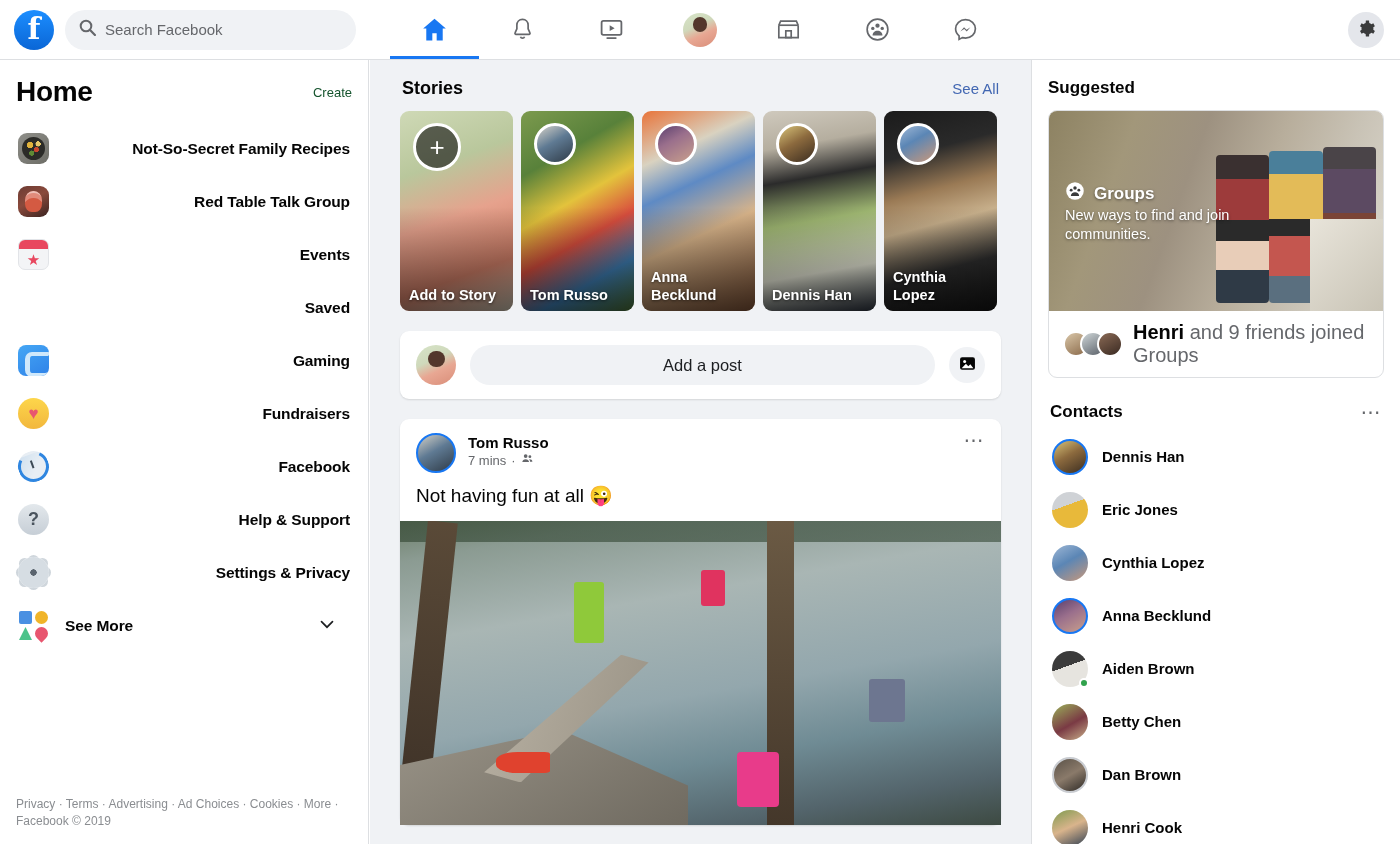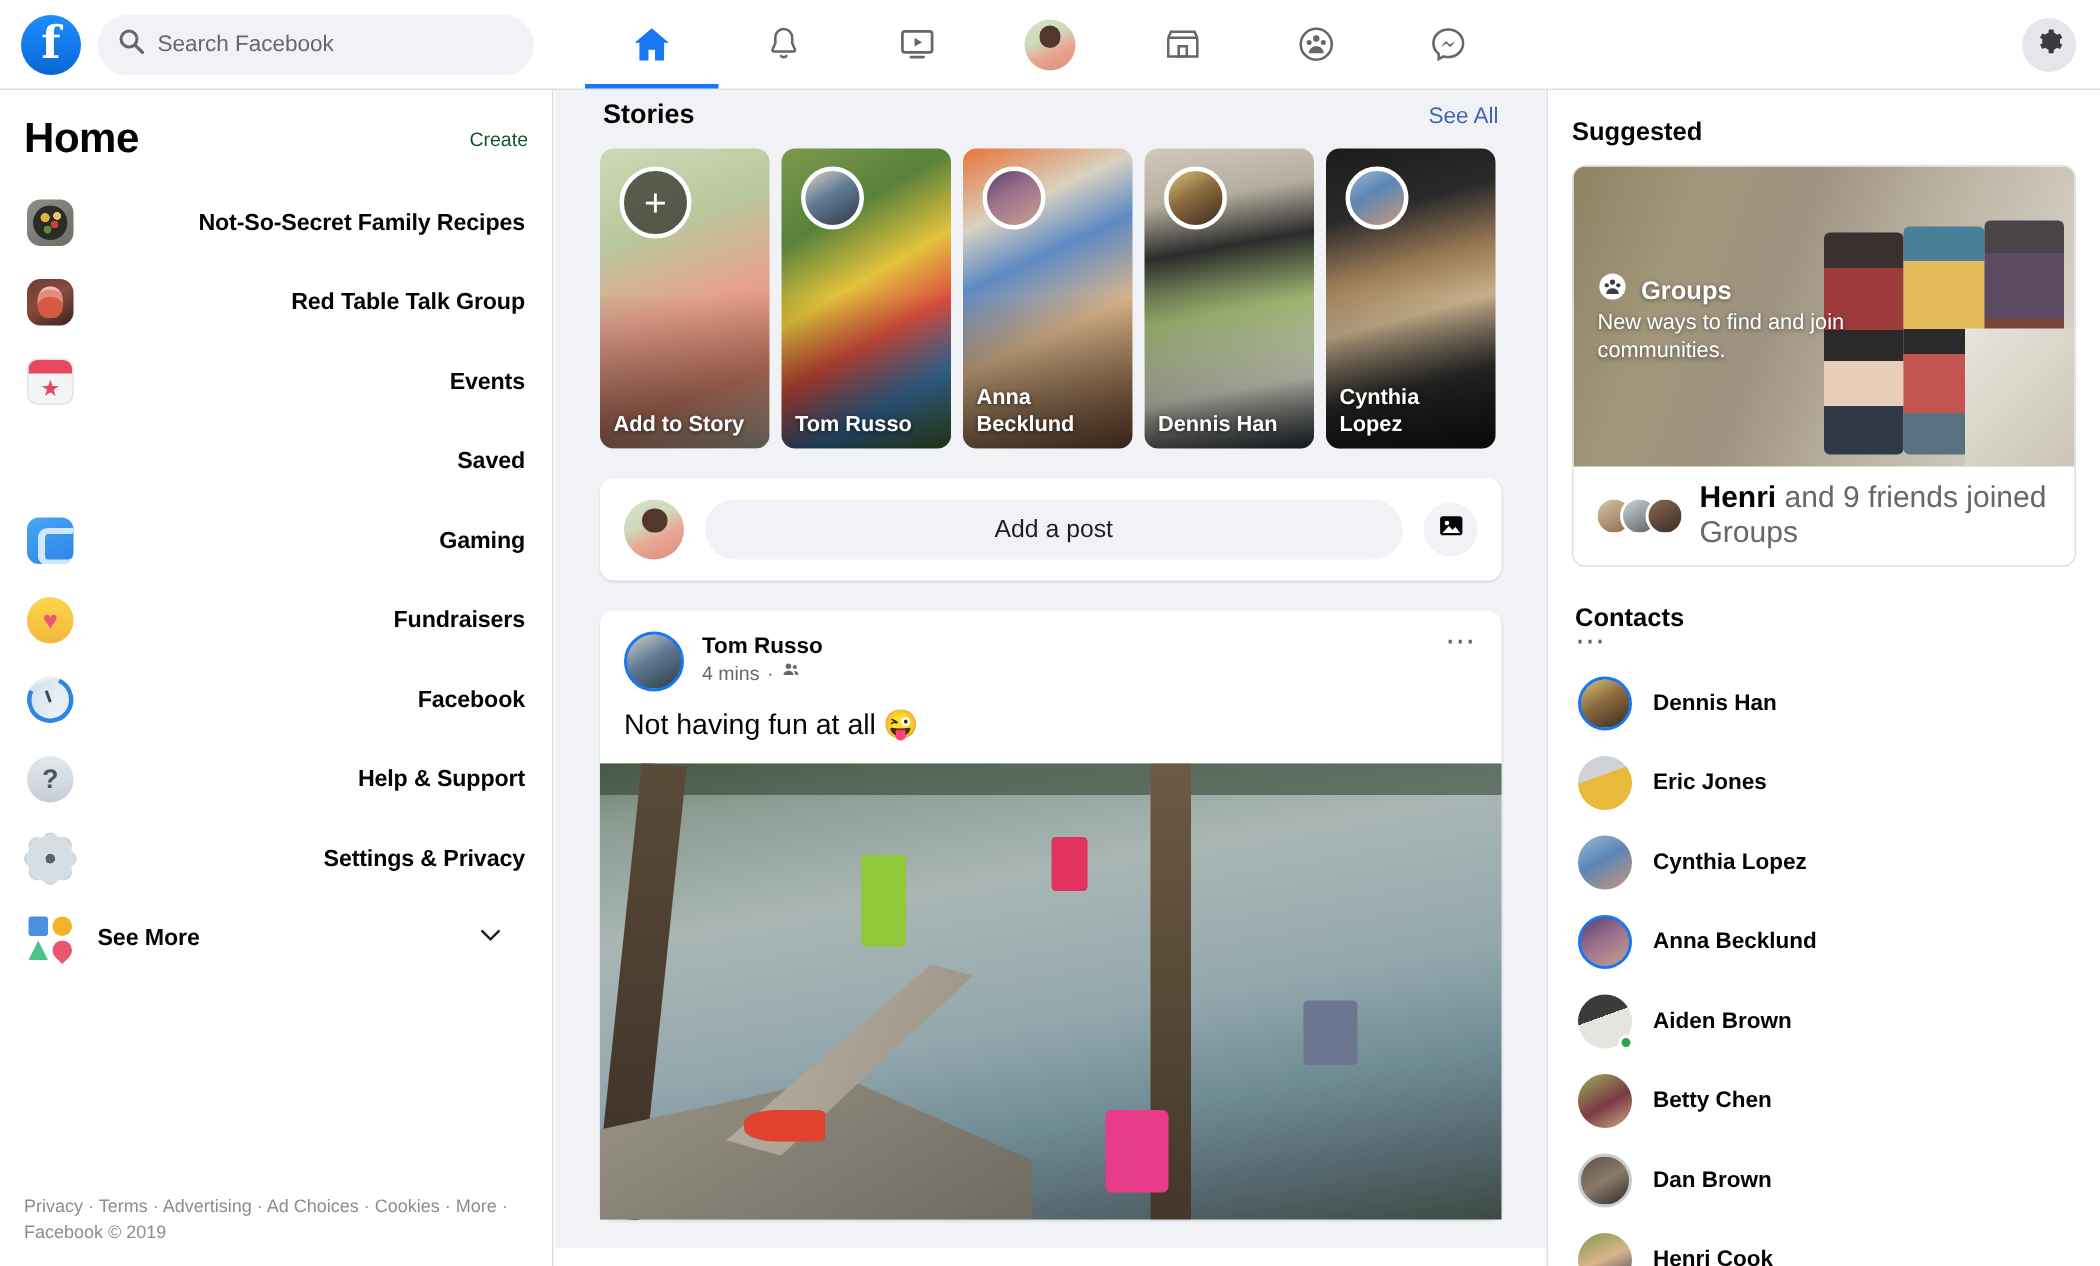--- a/index.html
+++ b/index.html
@@ -192,21 +192,21 @@
   .ic-more i:nth-child(4){ right:1px; bottom:1px; background:#e8566f; border-radius:50% 50% 50% 0;
      transform: rotate(-45deg); }
 
   .sb-footer {
     position: absolute; left: 16px; bottom: 14px; width: 330px;
     font-size: 12px; line-height: 17px; color: #8a8d91;
   }
 
   
   .feed {
-    position: absolute; top: 48px; left: 370px;
+    position: absolute; top: 60px; left: 370px;
     width: 661px; height: 784px;
     background: #f0f2f5;
     padding: 18px 30px 0 30px;
     overflow: hidden;
   }
   .stories-head {
     display: flex; align-items: baseline; justify-content: space-between;
     padding: 0 2px 12px 2px;
   }
   .stories-title { font-size: 18px; font-weight: bold; }
@@ -347,23 +347,22 @@
   }
   .facepile { display: flex; }
   .facepile span {
     width: 26px; height: 26px; border-radius: 50%;
     border: 2px solid #fff; margin-left: -9px;
   }
   .facepile span:first-child { margin-left: 0; }
   .sugg-foot b { color: #050505; font-weight: bold; }
 
   .contacts-head {
-    display: flex; justify-content: space-between;
+    display: flex; align-items: center; justify-content: space-between;
     padding: 24px 2px 8px 2px;
-    flex-direction: column;
   }
   .contacts-title { font-size: 17px; font-weight: bold; }
   .contacts-more {
     color: #65676b; font-size: 20px; letter-spacing: 1.5px;
     line-height: 12px; cursor: pointer;
   }
   .contact {
     display: flex; align-items: center; gap: 14px;
     height: 53px; padding: 0 4px; border-radius: 8px; cursor: pointer;
   }
@@ -571,21 +570,21 @@
       </span>
     </div>
   </div>
 
   <div class="card">
     <div class="post-head">
       <div class="post-ava"></div>
       <div class="post-meta">
         <div class="post-name">Tom Russo</div>
         <div class="post-sub">
-          <span>4 mins</span>
+          <span>7 mins</span>
           <span>·</span>
           <span>
             <svg width="13" height="13" viewBox="0 0 24 24" fill="#65676b">
                 <circle cx="8.6" cy="7.6" r="3.4"></circle>
                 <circle cx="16.4" cy="8.6" r="2.6"></circle>
                 <path d="M2.4 18.6c0-3.4 2.8-5.4 6.2-5.4s6.2 2 6.2 5.4z"></path>
                 <path d="M15.6 13.6c3 0 5.4 1.6 5.4 4.4h-4.2c0-1.8-.6-3.2-1.6-4.2z"></path>
               </svg>
           </span>
         </div>

